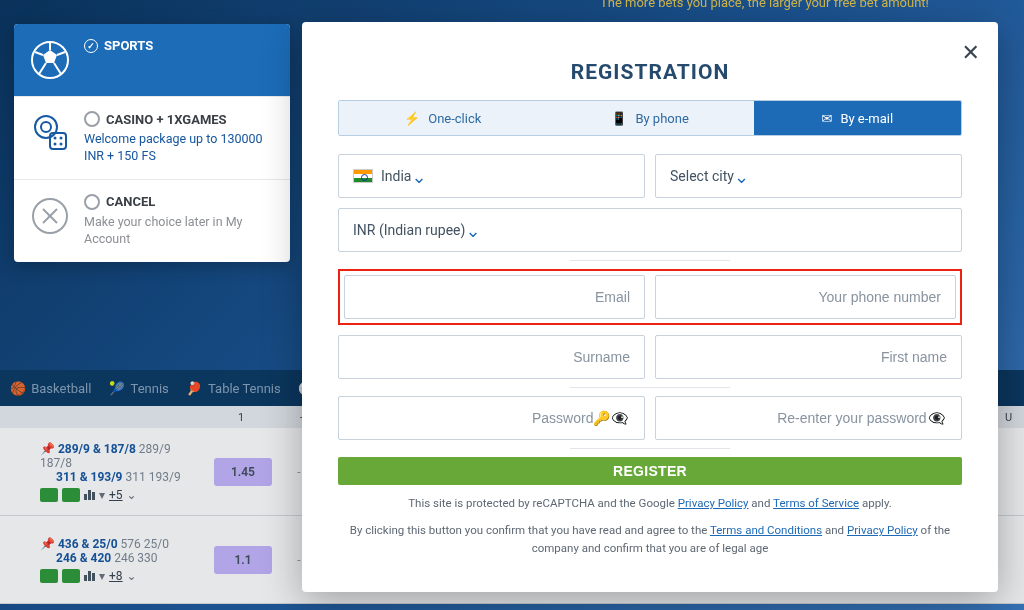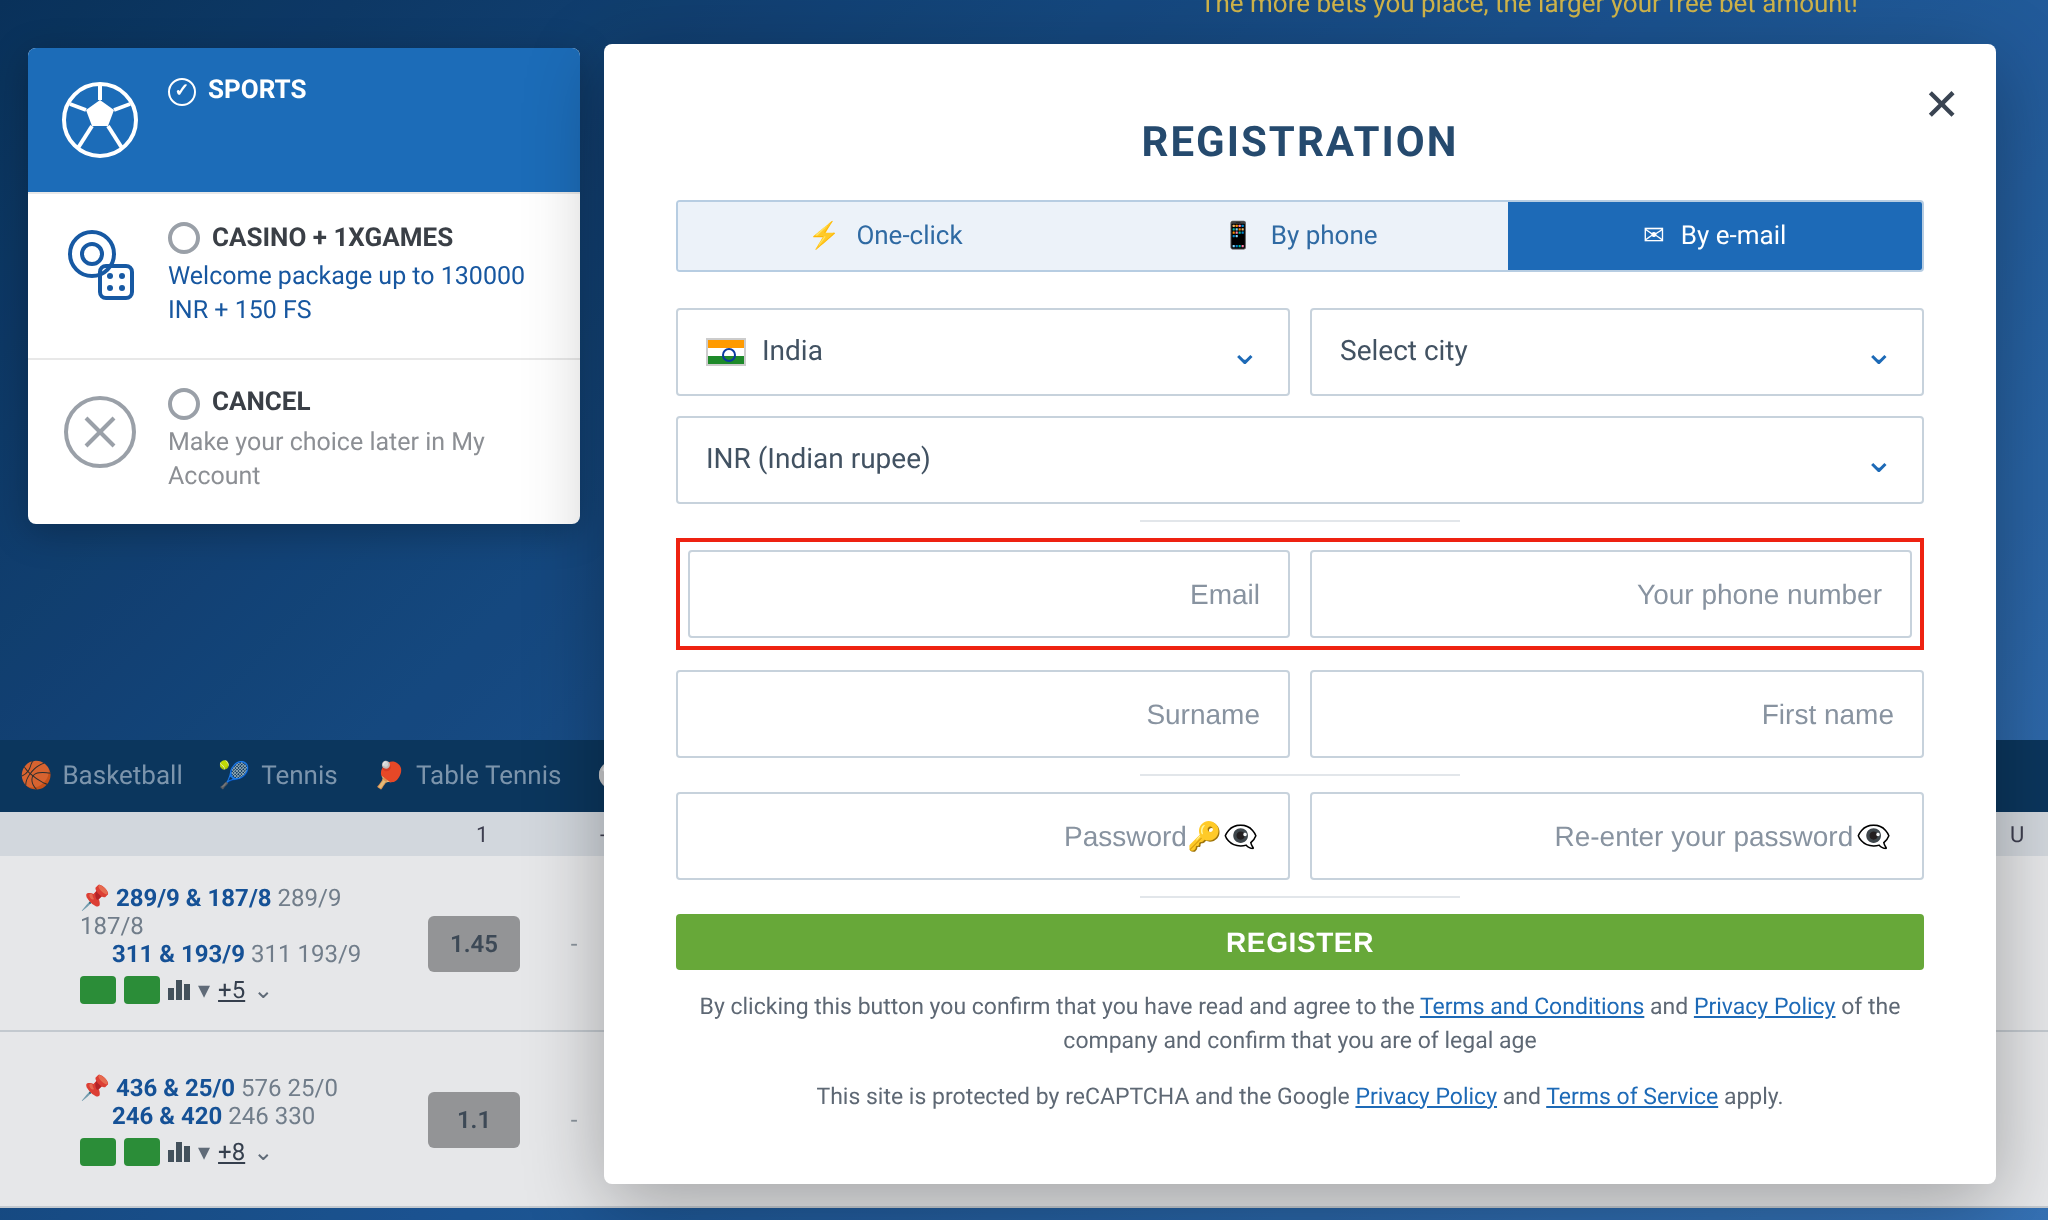--- a/index.html
+++ b/index.html
@@ -23,37 +23,37 @@
 .sports-nav { position: absolute; top: 370px; left: 0; width: 1024px; height: 36px; background: #0c3a64; display: flex; align-items: center; gap: 18px; padding-left: 10px; color: #8aa4bc; font-size: 13px; }
 .sports-nav .item { display: flex; align-items: center; gap: 5px; }
 .odds-bar { position: absolute; top: 406px; left: 0; width: 1024px; height: 22px; background: #e9eef2; color: #445; font-size: 11px; display:flex; align-items:center;}
 .odds-bar span { position:absolute; }
 
 .matches { position: absolute; top: 428px; left: 0; width: 1024px; background: #fff; }
 .mrow { display:flex; align-items:center; height:88px; border-bottom:1px solid #d9dee3; font-size:12px; color:#3a4452; }
 .mrow .tcell { width: 210px; padding:6px 8px 6px 40px; }
 .mrow .scorepair { font-weight:700; color:#1759a3; }
 .mrow .scorepair .scg { color:#7d8a96; font-weight:400; }
-.mrow .oddbox { width:46px; height:28px; background:#a3a3a3; border-radius:3px; display:flex; align-items:center; justify-content:center; margin:12px 4px; font-weight:600; color:#43505c; }
+.mrow .oddbox { width:58px; height:28px; background:#c4b5fd; border-radius:3px; display:flex; align-items:center; justify-content:center; margin:12px 4px; font-weight:600; color:#43505c; }
 .mrow .dash { width:46px; text-align:center; color:#9aa3ab; }
 .chips { display:flex; gap:4px; margin-top:4px; align-items:center; }
 .chip-green { width:18px; height:14px; background:#2f9b3a; border-radius:2px; }
 .bar-icon { display:inline-flex; gap:1px; align-items:flex-end; }
 .bar-icon span { width:3px; background:#4a5862; }
 
 .modal-overlay { position: absolute; inset: 0; background: rgba(8,24,40,.1); z-index: 2; }
 .modal { position: absolute; top: 22px; left: 302px; width: 696px; height: 570px; background: #fff; border-radius: 4px; box-shadow: 0 10px 40px rgba(0,0,0,.3); z-index: 4; padding: 20px 36px 18px; }
 .close-x { position: absolute; top: 18px; right: 18px; font-size: 22px; color: #3a4452; cursor: pointer; }
 .modal h2 { text-align: center; font-size: 21px; letter-spacing: 1px; color: #254a6e; font-weight: 700; margin: 18px 0 16px; }
 .tabs { display: flex; border: 1px solid #b7cde2; border-radius: 2px; overflow: hidden; margin-bottom: 18px; }
 .tabs .tab { flex: 1; display: flex; align-items: center; justify-content: center; gap: 8px; height: 34px; font-size: 13px; color: #2f6aa3; background: #ecf2f9; cursor: pointer; }
 .tabs .tab.active { background: #1d6ab7; color: #fff; }
 .row2 { display: flex; gap: 10px; }
 .sel, .inp { height: 44px; border: 1px solid #c7d2dc; border-radius: 2px; background: #fff; display: flex; align-items: center; padding: 0 14px; font-size: 14px; color: #425262; }
-.sel { justify-content: space-between; cursor: pointer; }
+.sel { cursor: pointer; }
 .sel .val { display:flex; align-items:center; gap:8px;}
 .flag { width: 20px; height: 14px; background: linear-gradient(#ff9a00 33%, #fff 33% 66%, #1e8a2a 66%); border:1px solid #ccc; position:relative; }
 .flag:after{content:"";position:absolute;left:7px;top:4px;width:5px;height:5px;border:1px solid #0b3aa0;border-radius:50%;}
 .sel.fw, .inp.fw { flex: 1; }
 .sel .chev, .chev { color:#1d6ab7; font-size:18px; }
 .section-gap { height: 10px; }
 .hl-row { display:flex; gap:10px; border:2px solid #e21; padding:4px; }
 .hl-row .inp { flex:1; }
 .inp input { border:none; outline:none; width:100%; font-size:14px; color:#425262; background:transparent;text-align:right; }
 .inp input::placeholder { color:#8893a0; }
@@ -296,18 +296,18 @@
     <div class="inp">
       <input type="password" placeholder="Re-enter your password" style="">
       <span class="eye">👁‍🗨</span>
     </div>
   </div>
   <div class="divider-short"></div>
   <div class="promo-row">
     <button class="regbtn">REGISTER</button>
   </div>
   <div class="fine">
+    <span>This site is protected by reCAPTCHA and the Google </span><a>Privacy Policy</a><span> and </span><a>Terms of Service</a><span> apply.</span>
+  </div>
+  <div class="fine">
     <span>By clicking this button you confirm that you have read and agree to the </span><a>Terms and Conditions</a><span> and </span><a>Privacy Policy</a><span> of the company and confirm that you are of legal age</span>
   </div>
-  <div class="fine">
-    <span>This site is protected by reCAPTCHA and the Google </span><a>Privacy Policy</a><span> and </span><a>Terms of Service</a><span> apply.</span>
-  </div>
 </div>
 
 </body></html>

